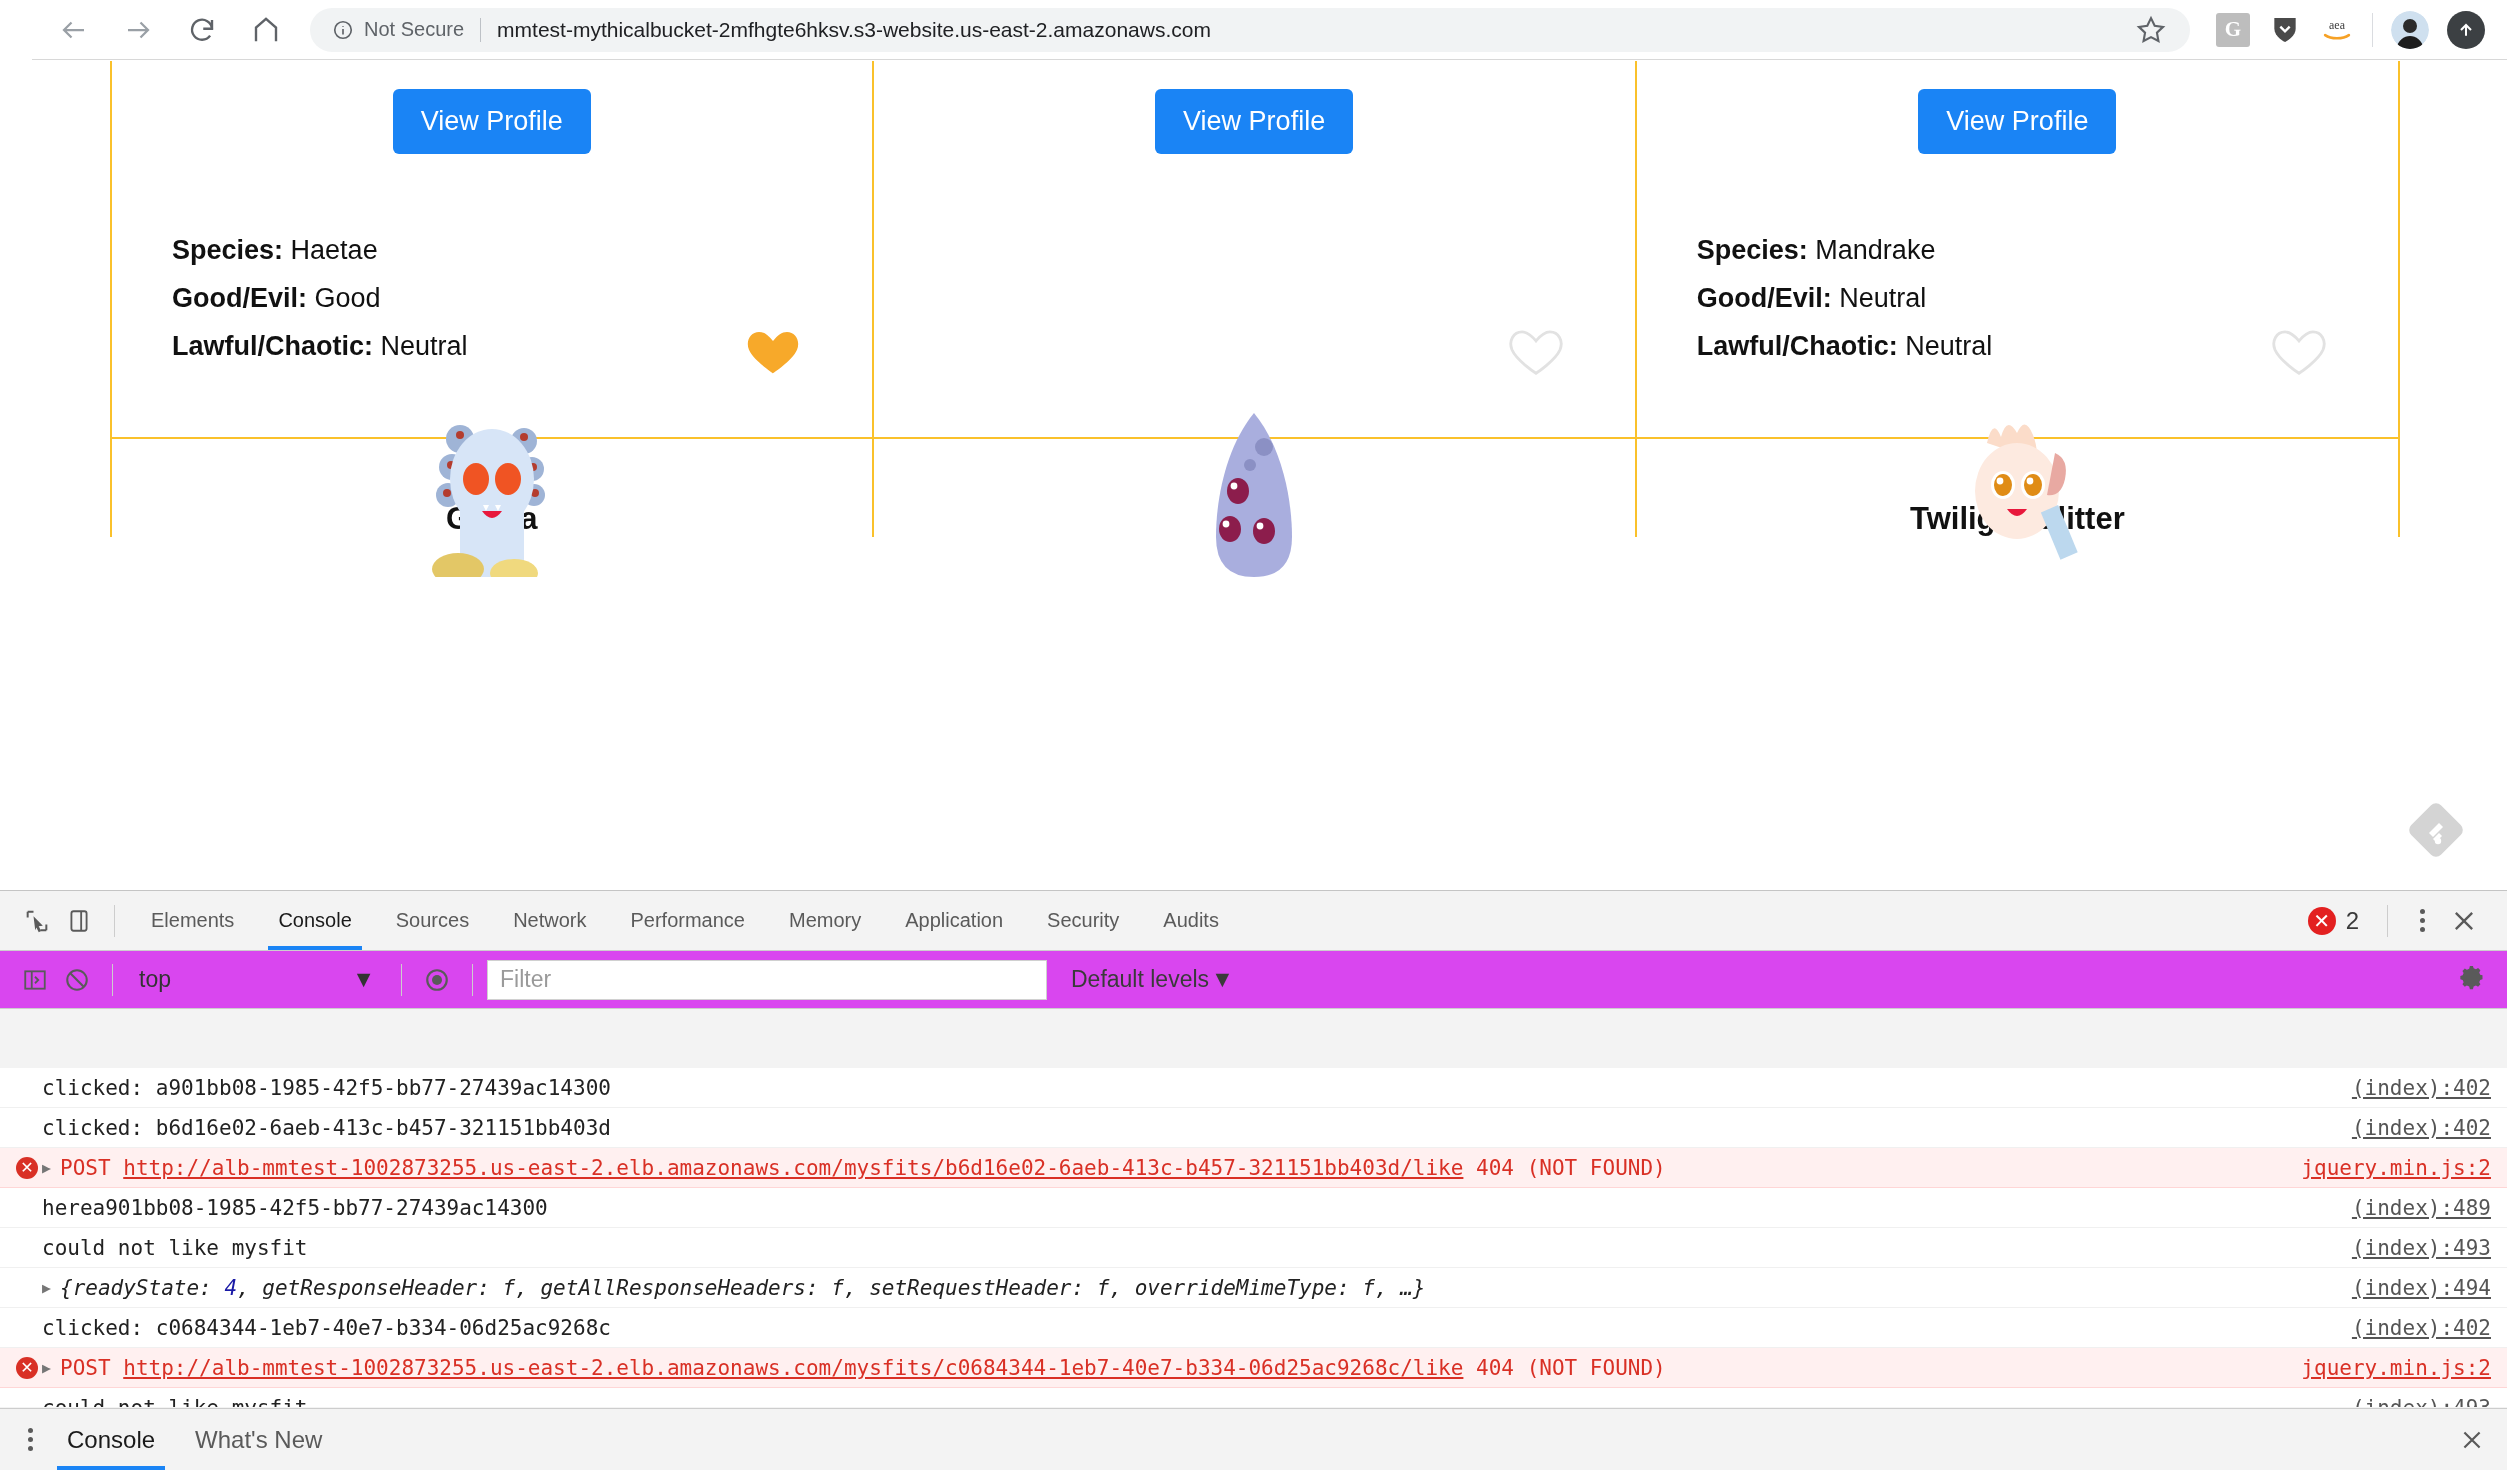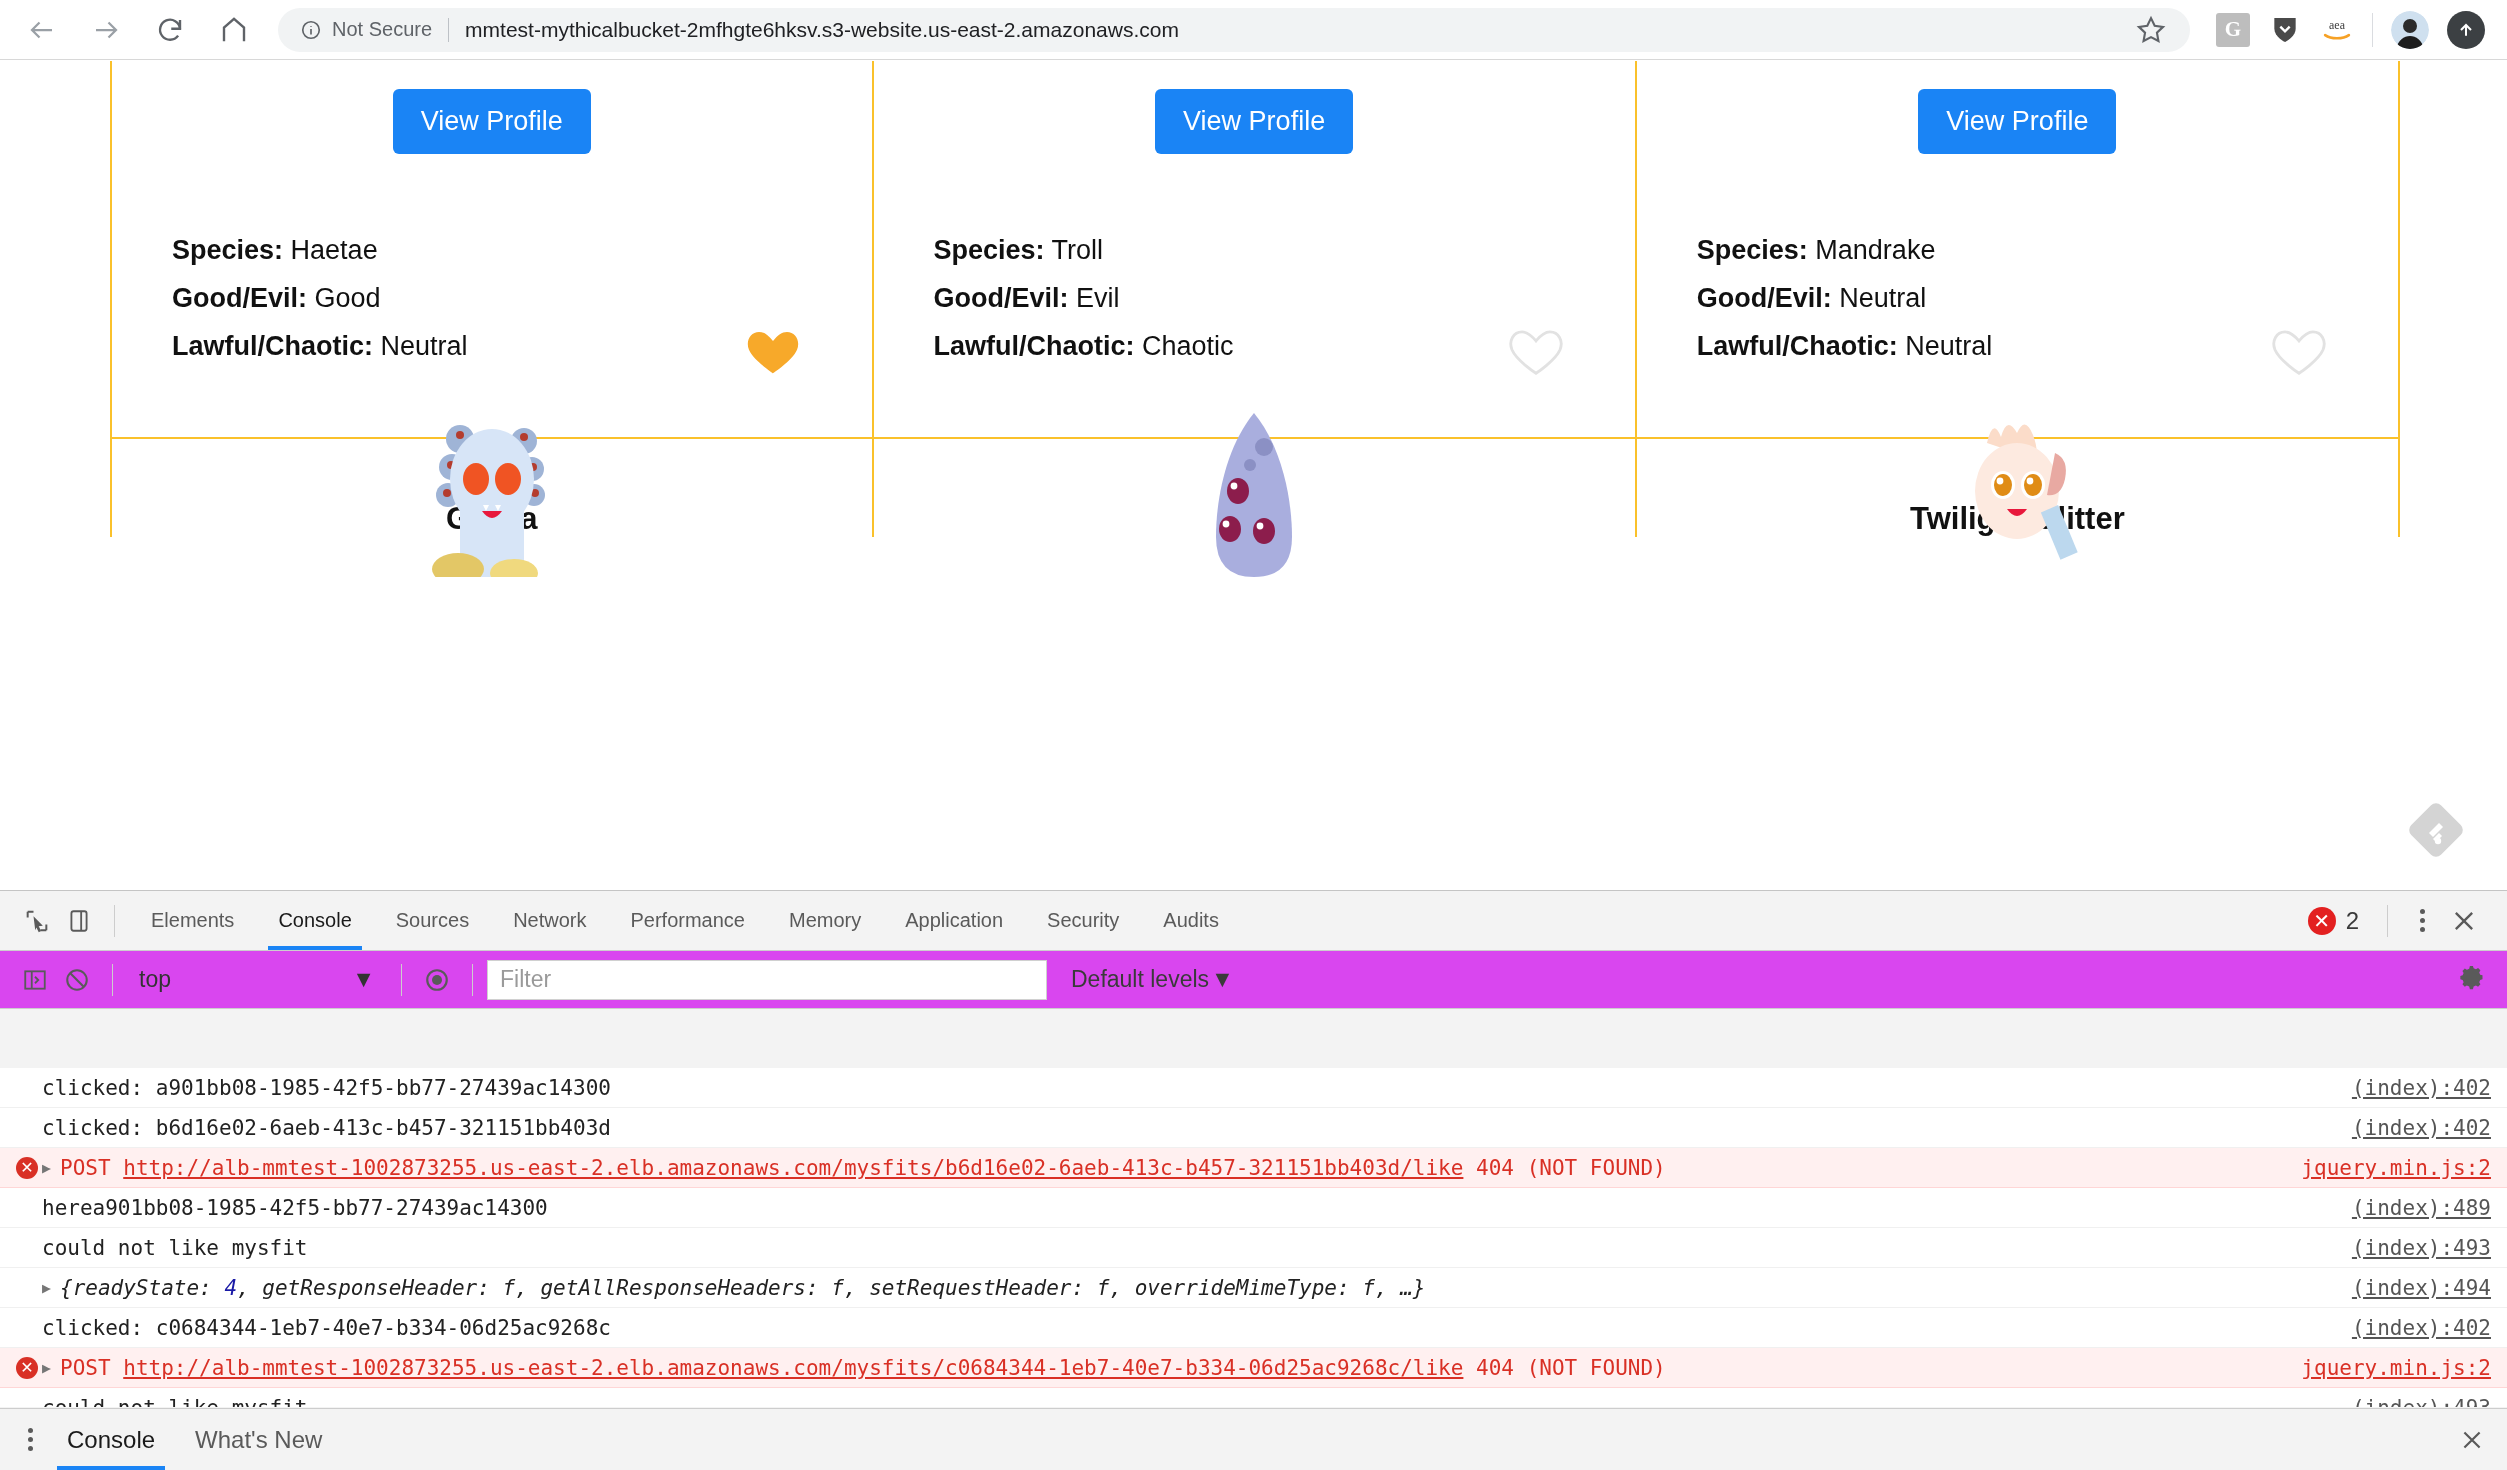--- a/index.html
+++ b/index.html
@@ -1,21 +1,21 @@
 <!DOCTYPE html>
 <html><head>
 <meta charset="utf-8">
 <style>
   * { margin:0; padding:0; box-sizing:border-box; }
   html,body { width:2507px; height:1470px; overflow:hidden; background:#fff;
               font-family:"Liberation Sans", sans-serif; }
 
   
   .browser-bar{ height:60px; background:#fff; display:flex; align-items:center;
-                padding:0 22px; border-bottom:1px solid #d8d8d8; position:relative; }
+                padding:0 22px; border-bottom:1px solid #d8d8d8; position:relative;margin-left:32px; }
   .nav-btns{ display:flex; align-items:center; gap:24px; margin-right:24px; }
   .nav-btn{ width:40px; height:40px; display:flex; align-items:center; justify-content:center;
             color:#9aa0a6; cursor:pointer; }
   .nav-btn svg{ display:block; }
   .omnibox{ flex:1; height:44px; background:#f1f3f4; border-radius:22px; display:flex;
             align-items:center; padding:0 22px; min-width:0; }
   .sec-ico{ width:22px; height:22px; color:#5f6368; flex:none; margin-right:10px; }
   .not-secure{ font-size:20px; color:#5f6368; white-space:nowrap; }
   .omni-div{ width:1px; height:24px; background:#bdc1c6; margin:0 16px; flex:none; }
   .omni-url{ font-size:21px; color:#202124; white-space:nowrap; overflow:hidden;
@@ -242,25 +242,20 @@
             <ellipse cx="56" cy="182" rx="26" ry="16" fill="#e3c766"></ellipse>
             <ellipse cx="112" cy="186" rx="24" ry="14" fill="#f0d97e"></ellipse>
           </svg>
         </span>
       </div>
     </div>
 
     <div class="card">
       <div class="card-top">
         <button class="view-profile">View Profile</button>
-        <div class="attrs">
-          <div class="attr"><b>Species:</b> <span>Troll</span></div>
-          <div class="attr"><b>Good/Evil:</b> <span>Evil</span></div>
-          <div class="attr"><b>Lawful/Chaotic:</b> <span>Chaotic</span></div>
-        </div>
         <span class="heart">
           <svg width="62" height="62" viewBox="0 0 24 24">
               <path d="M12 21s-7.5-4.9-9.3-9.1C1.3 8.4 3.3 5 6.6 5c2 0 3.5 1.2 5.4 3.5C13.9 6.2 15.4 5 17.4 5c3.3 0 5.3 3.4 3.9 6.9C19.5 16.1 12 21 12 21z" fill="none" stroke="#e2e2e2" stroke-width="1.1"></path>
             </svg>
         </span>
       </div>
       <div class="card-div">
         <div class="card-name">Gary</div>
         <span class="creature">
           <svg width="180" height="190" viewBox="0 0 180 190">

